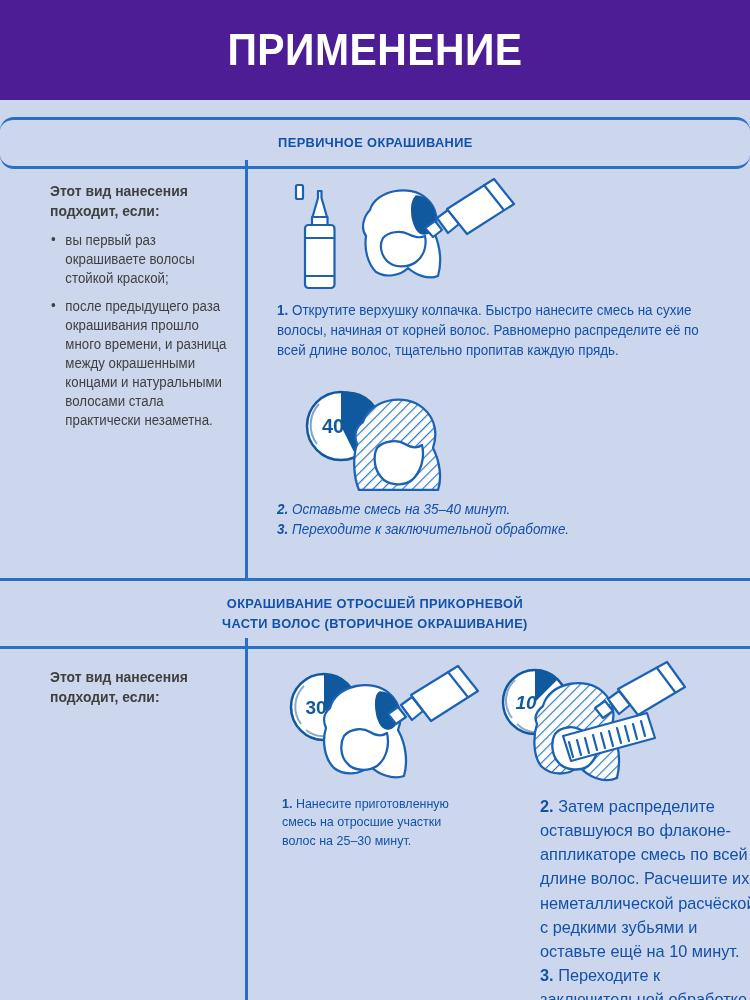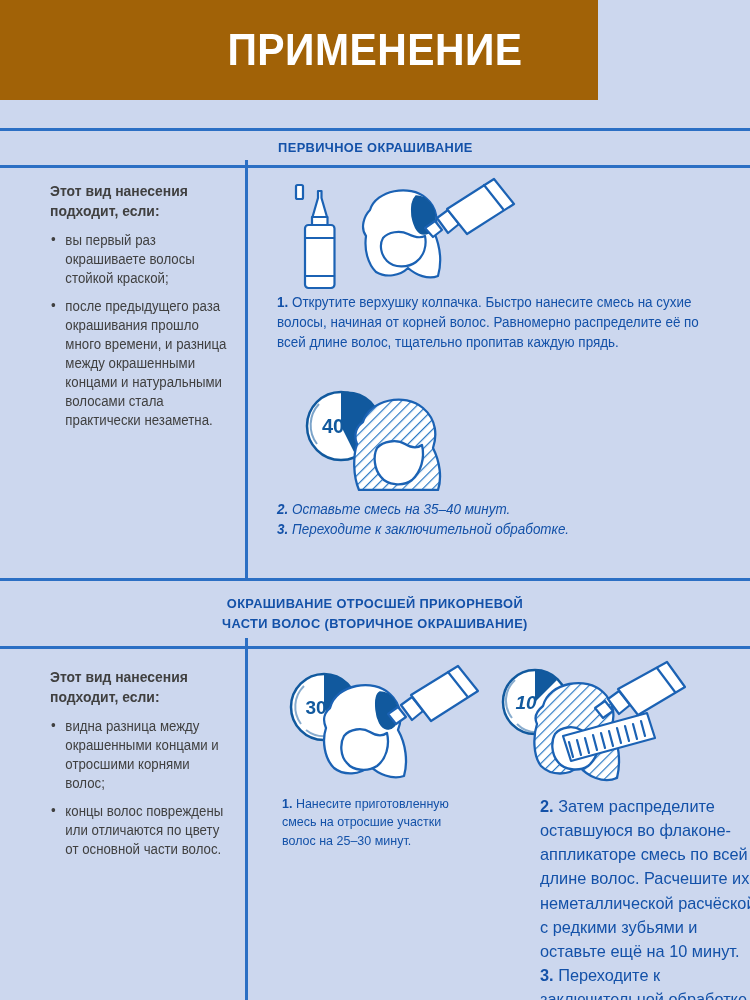--- a/index.html
+++ b/index.html
@@ -17,23 +17,23 @@
     width: 750px;
     height: 1000px;
     position: relative;
     background: #ccd7ee;
   }
 
   
   .title-banner {
     position: absolute;
     left: 0; top: 0;
-    width: 598px;
+    width: 750px;
     height: 100px;
-    background: #a16207;
+    background: #4c1d95;
   }
   .title-text {
     position: absolute;
     left: 0; top: 0;
     width: 750px;
     height: 100px;
     display: flex;
     align-items: center;
     justify-content: center;
     color: #ffffff;
@@ -59,21 +59,21 @@
   }
   .sec-header-label {
     color: #1351a8;
     font-size: 13.5px;
     font-weight: bold;
     letter-spacing: 0.4px;
     line-height: 1.45;
     transform: scaleX(0.95);
   }
 
-  #sec1-header { top: 128px; height: 40px; }
+  #sec1-header { top: 117px; height: 52px; border-radius: 14px; }
   #sec2-header { top: 578px; height: 71px; }
 
   
   .vdiv {
     position: absolute;
     width: 3px;
     background: #2b6fc4;
   }
   #vdiv-1 { left: 245px; top: 160px;  height: 418px; }
   #vdiv-2 { left: 245px; top: 638px;  height: 362px; }
@@ -117,21 +117,21 @@
   
   .steps {
     position: absolute;
     color: #1351a8;
     font-size: 14px;
     line-height: 1.42;
   }
   .steps p { transform: scaleX(0.96); transform-origin: left center; }
   .steps b { font-weight: bold; }
 
-  #steps-1a { left: 277px; top: 293px; width: 450px; }
+  #steps-1a { left: 277px; top: 301px; width: 450px; }
   #steps-1b { left: 277px; top: 500px; width: 450px; font-style: italic; }
   #steps-2a { left: 282px; top: 795px; width: 195px; font-size: 13px; }
   #steps-2b { left: 497px; top: 795px; width: 235px; font-size: 17px; margin-left: 43px; }
 
   
   .illus { position: absolute; text-align: right; }
   #illus-1a { left: 288px; top: 176px; }
   #illus-1b { left: 297px; top: 386px; }
   #illus-2a { left: 280px; top: 662px; }
   #illus-2b { left: 495px; top: 660px; font-style: italic; }
@@ -260,24 +260,20 @@
     <div class="sec-header-label">
       <span>ОКРАШИВАНИЕ ОТРОСШЕЙ ПРИКОРНЕВОЙ</span><br>
       <span>ЧАСТИ ВОЛОС (ВТОРИЧНОЕ ОКРАШИВАНИЕ)</span>
     </div>
   </div>
 
   <div class="vdiv" id="vdiv-2"></div>
 
   <div class="col-left" id="left-col-2">
     <div class="lead">Этот вид нанесения подходит, если:</div>
-    <ul class="bullets">
-      <li>видна разница между окрашенными концами и отросшими корнями волос;</li>
-      <li>концы волос повреждены или отличаются по цвету от основной части волос.</li>
-    </ul>
   </div>
 
   <div class="illus" id="illus-2a">
     <svg width="215" height="125" viewBox="0 0 215 125">
 
       <circle cx="44" cy="45" r="33" fill="#ffffff" stroke="#11599e" stroke-width="2.5"></circle>
       <path d="M44 45 L44 12 A33 33 0 0 1 56 76 Z" fill="#11599e"></path>
       <path d="M24 24 A29 29 0 0 0 21 62" fill="none" stroke="#11599e" stroke-width="2" opacity="0.5"></path>
       <path d="M26 68 A29 29 0 0 0 48 74" fill="none" stroke="#11599e" stroke-width="2" opacity="0.5"></path>
       <text x="36" y="52" font-family="Liberation Sans, sans-serif" font-size="19" font-weight="bold" fill="#11599e" text-anchor="middle">30</text>

